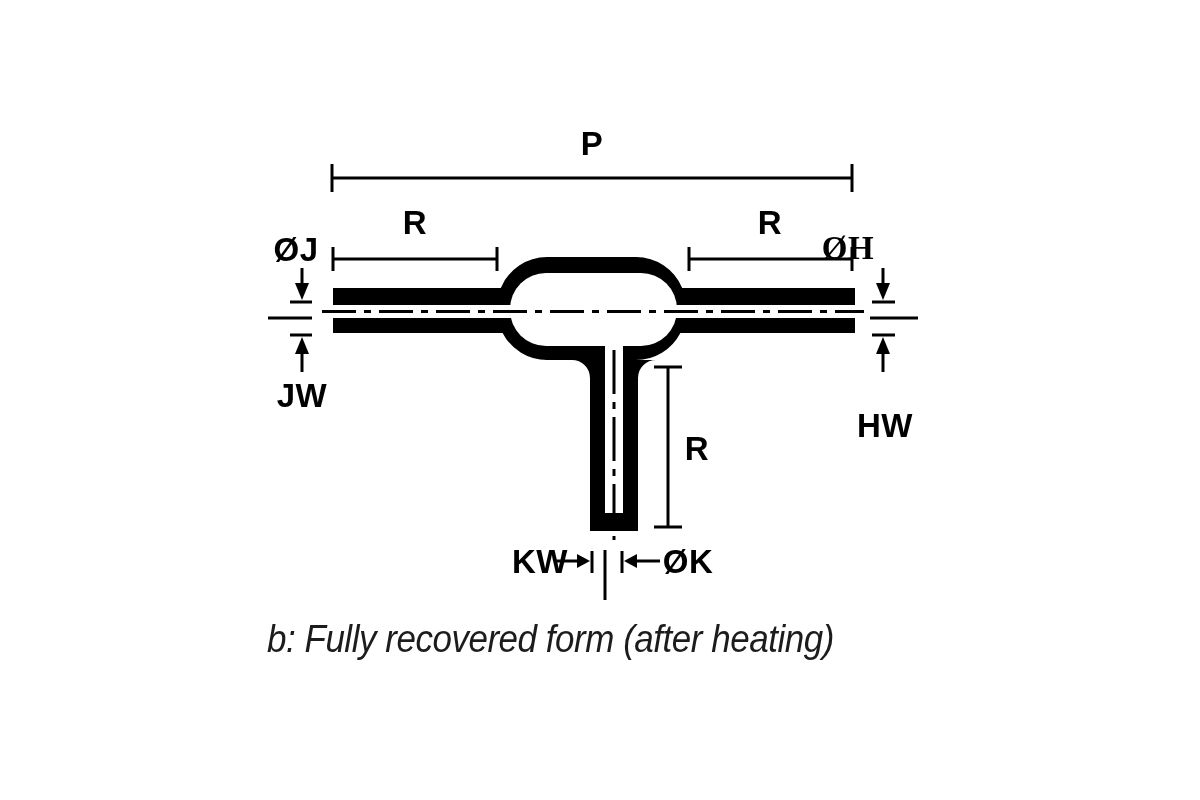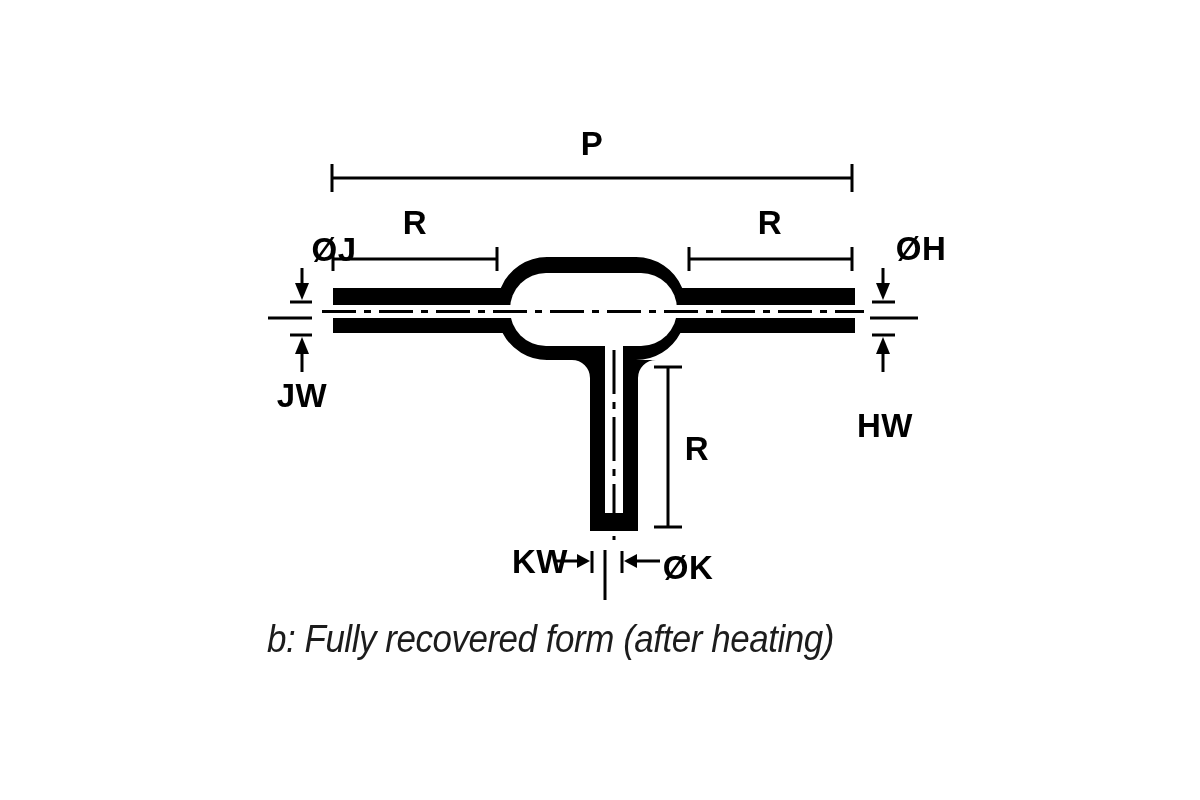--- a/index.html
+++ b/index.html
@@ -123,22 +123,22 @@
       <path d="M 605 550 V 600" stroke="var(--ink)" stroke-width="3" fill="none"></path>
       <path d="M 622 551 V 573" stroke="var(--ink)" stroke-width="3" fill="none"></path>
       <polygon points="637,554 637,568 624,561" fill="var(--ink)"></polygon>
       <path d="M 636 561 H 660" stroke="var(--ink)" stroke-width="3" fill="none"></path>
     </g>
   </svg>
 
   <div class="dim-label" style="left:592px; top:143px;">P</div>
   <div class="dim-label" style="left:415px; top:222px;">R</div>
   <div class="dim-label" style="left:770px; top:222px;">R</div>
-  <div class="dim-label" style="left:296px; top:249px;margin-left:38px;">ØJ</div>
-  <div class="dim-label" style="left:921px; top:248px;">ØH</div>
+  <div class="dim-label" style="left:296px; top:249px;">ØJ</div>
+  <div class="dim-label" style="left:848px; top:248px;font-family:Liberation Serif, serif;">ØH</div>
   <div class="dim-label" style="left:302px; top:395px;">JW</div>
   <div class="dim-label" style="left:885px; top:386px;margin-top:39px;">HW</div>
   <div class="dim-label" style="left:697px; top:448px;">R</div>
   <div class="dim-label" style="left:540px; top:561px;">KW</div>
-  <div class="dim-label" style="left:688px; top:561px;margin-top:6px;">ØK</div>
+  <div class="dim-label" style="left:688px; top:561px;">ØK</div>
 
   <div class="caption">b: Fully recovered form (after heating)</div>
 </div>
 
 </body></html>

